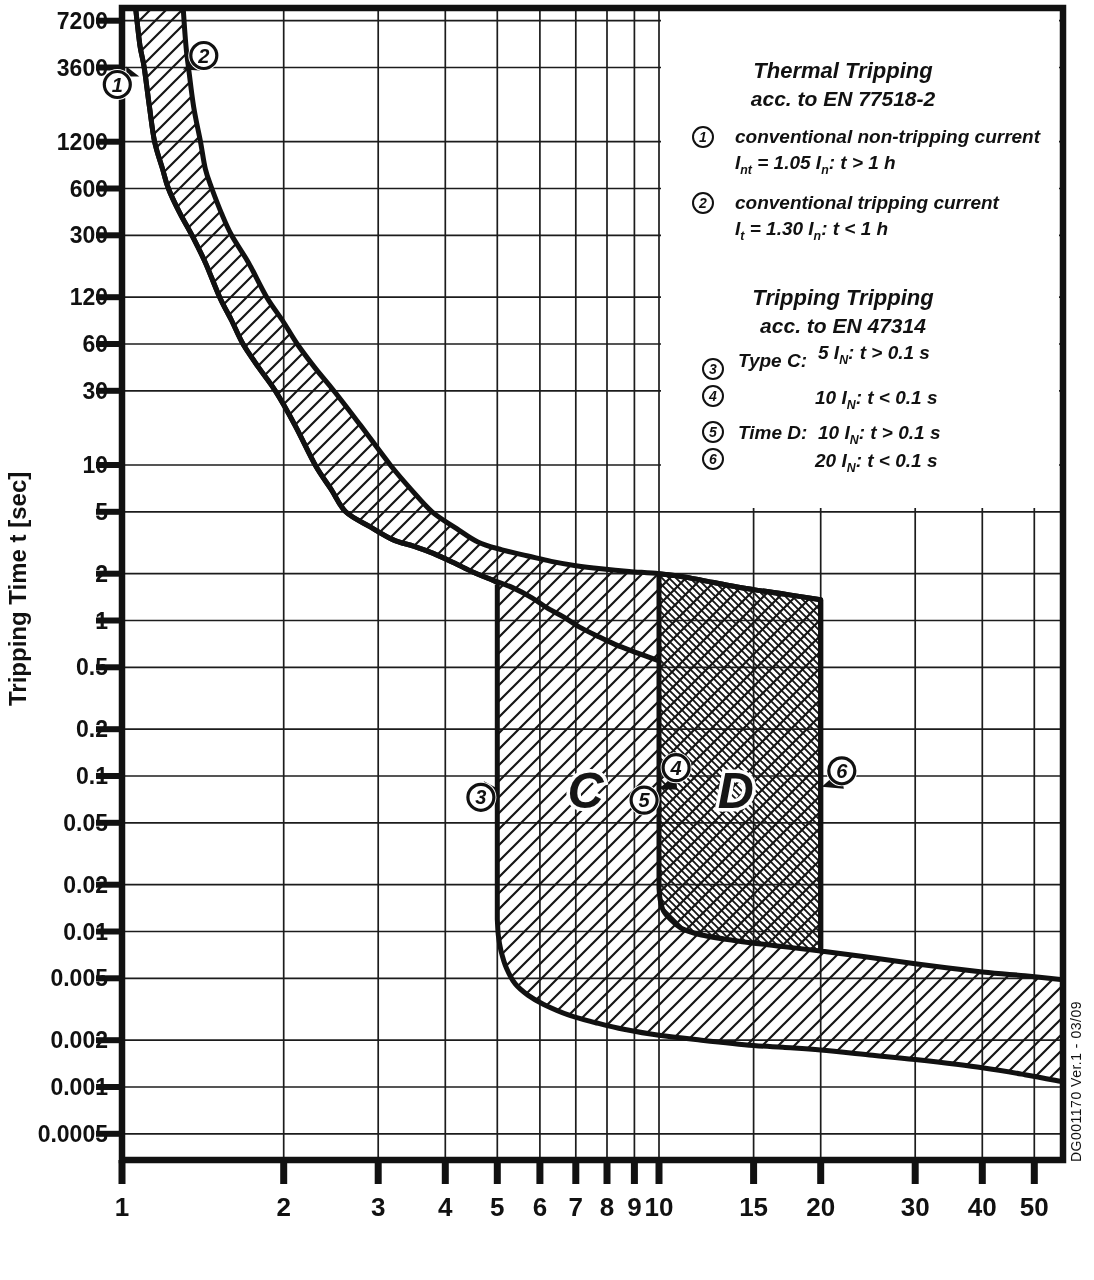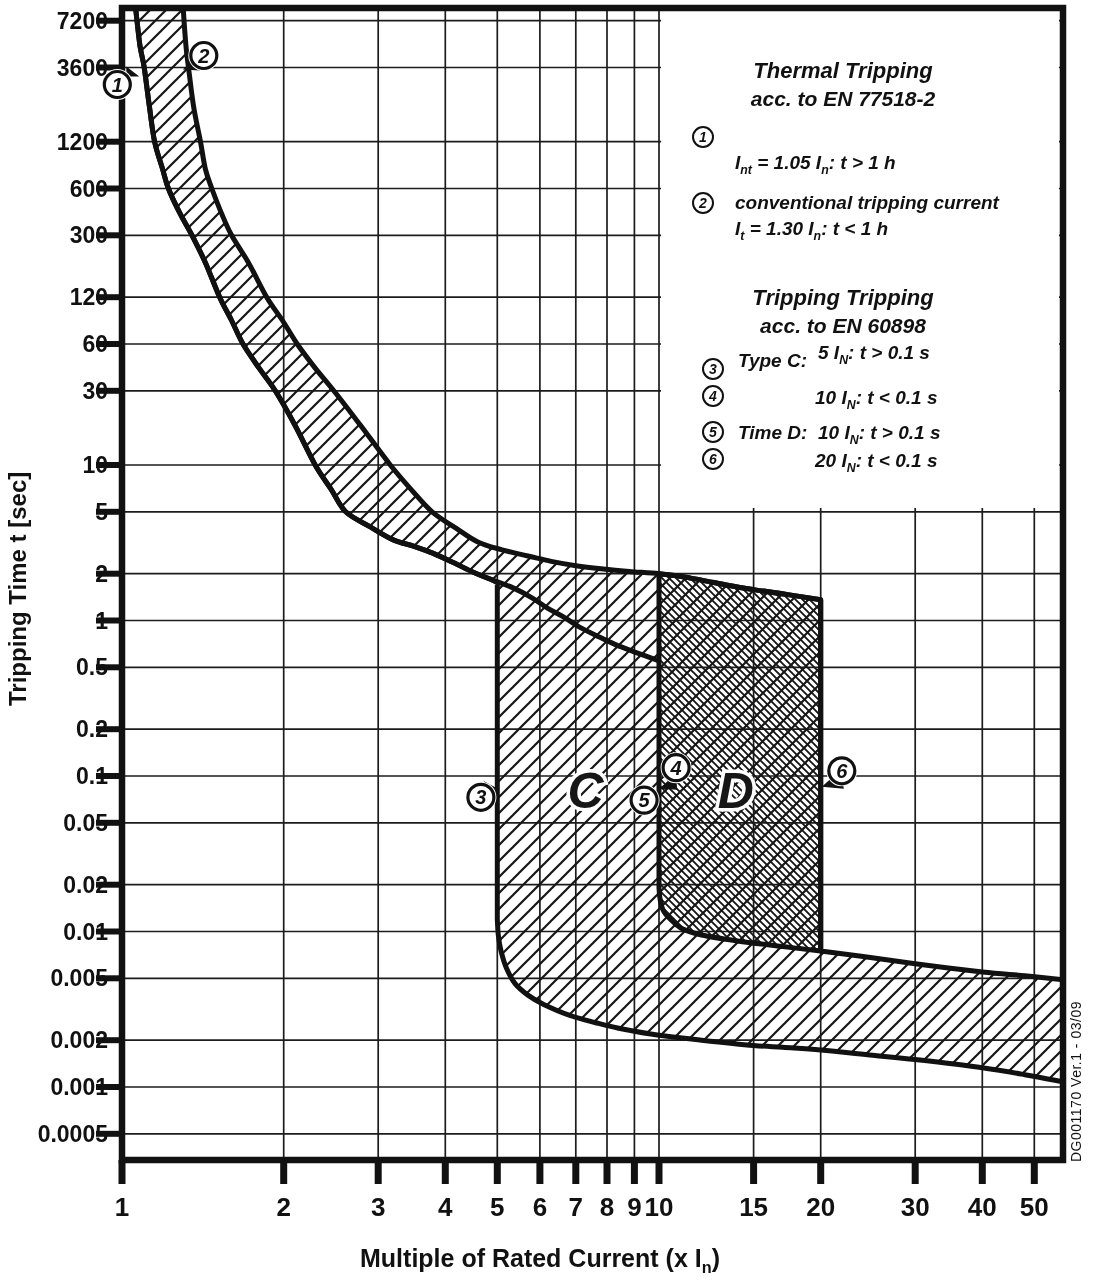--- a/index.html
+++ b/index.html
@@ -196,37 +196,37 @@
         <circle cx="644.1" cy="800.1" r="15.5" fill="#fff" stroke="none"></circle>
         <circle cx="644.1" cy="800.1" r="13" fill="#fff" stroke="#111" stroke-width="3.2"></circle>
         <text class="mnum" x="644.1" y="807.1" text-anchor="middle">5</text>
         <polygon points="821.8,786.8 840.8,769.8 843.8,788.8" fill="#111"></polygon>
         <circle cx="841.8" cy="770.8" r="15.5" fill="#fff" stroke="none"></circle>
         <circle cx="841.8" cy="770.8" r="13" fill="#fff" stroke="#111" stroke-width="3.2"></circle>
         <text class="mnum" x="841.8" y="777.8" text-anchor="middle">6</text>
       </g>
     </svg>
 
-  <div class="x-axis-title">Multiple of Rated Current (x I<sub>n</sub>)</div>
 
   <div class="watermark">DG001170 Ver.1 - 03/09</div>
 
   <div class="legend">
     <div class="lg-h1" style="top:50px">Thermal Tripping</div>
     <div class="lg-h2" style="top:79px">acc. to EN 77518-2</div>
 
     <span class="lgc" style="left:32px;top:118px">1</span>
+    <div class="lgt" style="left:75px;top:118px">conventional non-tripping current</div>
     <div class="lgf" style="left:75px;top:144px">I<sub>nt</sub> = 1.05 I<sub>n</sub>:  t &gt; 1 h</div>
 
     <span class="lgc" style="left:32px;top:184px">2</span>
     <div class="lgt" style="left:75px;top:184px">conventional tripping current</div>
     <div class="lgf" style="left:75px;top:210px">I<sub>t</sub> = 1.30 I<sub>n</sub>:  t &lt; 1 h</div>
 
     <div class="lg-h1" style="top:277px">Tripping Tripping</div>
-    <div class="lg-h2" style="top:306px">acc. to EN 60898</div>
+    <div class="lg-h2" style="top:306px">acc. to EN 47314</div>
 
     <span class="lgc" style="left:42px;top:350px">3</span>
     <div class="lgt" style="left:78px;top:342px">Type C:</div>
     <div class="lgf" style="left:158px;top:334px">5 I<sub>N</sub>: t &gt; 0.1 s</div>
 
     <span class="lgc" style="left:42px;top:377px">4</span>
     <div class="lgf" style="left:155px;top:379px">10 I<sub>N</sub>: t &lt; 0.1 s</div>
 
     <span class="lgc" style="left:42px;top:413px">5</span>
     <div class="lgt" style="left:78px;top:414px">Time D:</div>

